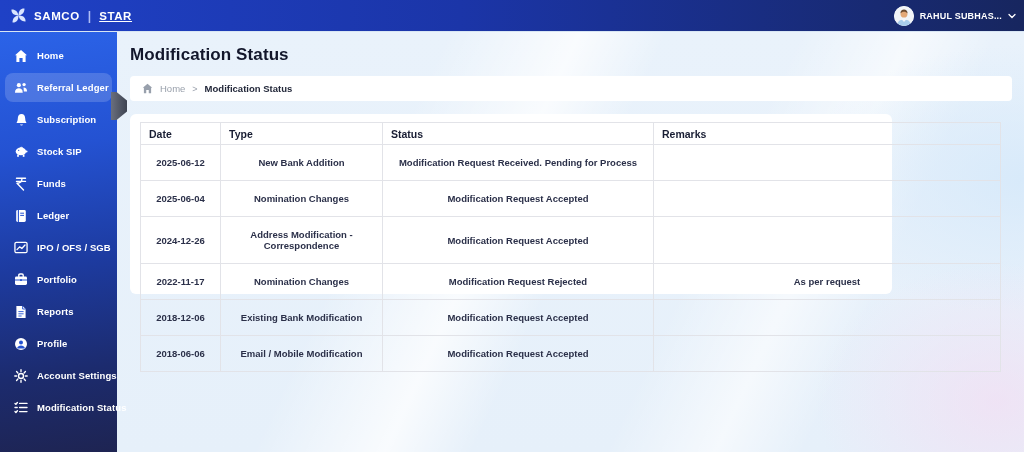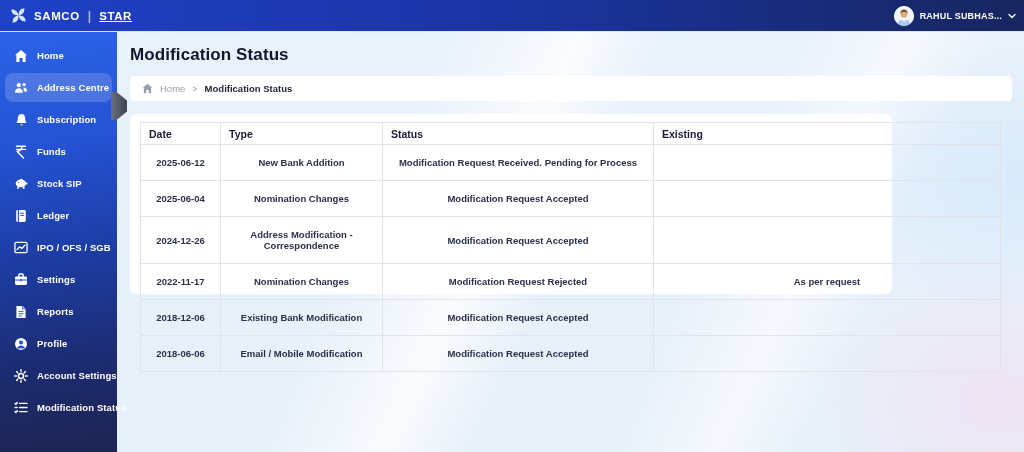--- a/index.html
+++ b/index.html
@@ -128,55 +128,55 @@
       </div>
       <div class="side-item active">
         <span class="ico">
           <svg width="15" height="13" viewBox="0 0 15 13">
             <circle cx="5.2" cy="4" r="2.2" fill="#fff"></circle>
             <path d="M1 12 C1 8.8 3 7.4 5.2 7.4 C7.4 7.4 9.4 8.8 9.4 12 Z" fill="#fff"></path>
             <circle cx="10.8" cy="3.4" r="1.8" fill="#fff"></circle>
             <path d="M10.2 6.6 C12.6 6.6 14 8 14 10.8 L10.6 10.8" fill="#fff"></path>
           </svg>
         </span>
-        <span class="lbl">Address Centre</span>
+        <span class="lbl">Referral Ledger</span>
       </div>
       <div class="side-item">
         <span class="ico">
           <svg width="13" height="14" viewBox="0 0 13 14">
             <path d="M6.5 1 C4 1 2.8 3 2.8 5.4 C2.8 8 1.6 9 1.6 10 L11.4 10 C11.4 9 10.2 8 10.2 5.4 C10.2 3 9 1 6.5 1 Z" fill="#fff"></path>
             <path d="M5 11.4 a1.6 1.6 0 0 0 3 0 Z" fill="#fff"></path>
           </svg>
         </span>
         <span class="lbl">Subscription</span>
-      </div>
-      <div class="side-item">
-        <span class="ico">
-          <svg width="12" height="14" viewBox="0 0 12 14">
-            <path d="M1.5 1.2 H10.5 M1.5 4.4 H10.5 M7 1.2 C7 4.5 5.4 6.2 2 6.2 L8.5 13" fill="none" stroke="#fff" stroke-width="1.4" stroke-linecap="round" stroke-linejoin="round"></path>
-          </svg>
-        </span>
-        <span class="lbl">Funds</span>
       </div>
       <div class="side-item">
         <span class="ico">
           <svg width="15" height="13" viewBox="0 0 15 13">
             <ellipse cx="7.4" cy="6.4" rx="5.6" ry="4.2" fill="#fff"></ellipse>
             <path d="M6 2.4 C6.8 1 9 1 9.8 2.4 Z" fill="#fff"></path>
             <rect x="3.4" y="9.8" width="1.8" height="2.4" fill="#fff"></rect>
             <rect x="9.4" y="9.8" width="1.8" height="2.4" fill="#fff"></rect>
             <circle cx="13.4" cy="6.6" r="1.1" fill="#fff"></circle>
             <circle cx="5" cy="5.2" r=".7" fill="#2452d2"></circle>
           </svg>
         </span>
         <span class="lbl">Stock SIP</span>
       </div>
       <div class="side-item">
         <span class="ico">
           <svg width="12" height="14" viewBox="0 0 12 14">
+            <path d="M1.5 1.2 H10.5 M1.5 4.4 H10.5 M7 1.2 C7 4.5 5.4 6.2 2 6.2 L8.5 13" fill="none" stroke="#fff" stroke-width="1.4" stroke-linecap="round" stroke-linejoin="round"></path>
+          </svg>
+        </span>
+        <span class="lbl">Funds</span>
+      </div>
+      <div class="side-item">
+        <span class="ico">
+          <svg width="12" height="14" viewBox="0 0 12 14">
             <rect x="1.2" y="1" width="9.6" height="12" rx="1.4" fill="#fff"></rect>
             <path d="M3.4 1 V13" stroke="#2452d2" stroke-width="1.1"></path>
             <path d="M5.2 4.2 H9 M5.2 6.4 H9" stroke="#2452d2" stroke-width="1"></path>
           </svg>
         </span>
         <span class="lbl">Ledger</span>
       </div>
       <div class="side-item">
         <span class="ico">
           <svg width="15" height="13" viewBox="0 0 15 13">
@@ -188,21 +188,21 @@
       </div>
       <div class="side-item">
         <span class="ico">
           <svg width="14" height="13" viewBox="0 0 14 13">
             <rect x="1" y="3.6" width="12" height="8.4" rx="1.4" fill="#fff"></rect>
             <path d="M4.8 3.6 V2.2 C4.8 1.5 5.3 1 6 1 L8 1 C8.7 1 9.2 1.5 9.2 2.2 V3.6" fill="none" stroke="#fff" stroke-width="1.4" stroke-linecap="round" stroke-linejoin="round"></path>
             <path d="M1 7 H13" stroke="#2452d2" stroke-width="1"></path>
             <rect x="6" y="6.2" width="2" height="1.8" rx=".4" fill="#2452d2"></rect>
           </svg>
         </span>
-        <span class="lbl">Settings</span>
+        <span class="lbl">Portfolio</span>
       </div>
       <div class="side-item">
         <span class="ico">
           <svg width="12" height="14" viewBox="0 0 12 14">
             <path d="M1.4 1 H7.6 L10.6 4 V13 H1.4 Z" fill="#fff"></path>
             <path d="M7.6 1 L7.6 4 L10.6 4" fill="none" stroke="#2452d2" stroke-width=".9"></path>
             <path d="M3.4 6.6 H8.6 M3.4 8.8 H8.6 M3.4 11 H6.6" stroke="#2452d2" stroke-width=".9"></path>
           </svg>
         </span>
         <span class="lbl">Reports</span>
@@ -261,21 +261,21 @@
         <col style="width:80px">
           <col style="width:162px">
           <col style="width:271px">
           <col style="width:347px">
       </colgroup>
       <thead>
           <tr id="thead-row">
             <th>Date</th>
             <th>Type</th>
             <th>Status</th>
-            <th>Existing</th>
+            <th>Remarks</th>
           </tr>
         </thead>
       <tbody id="tbody">
           <tr>
             <td>2025-06-12</td>
             <td>New Bank Addition</td>
             <td>Modification Request Received. Pending for Process</td>
             <td></td>
           </tr>
           <tr>

